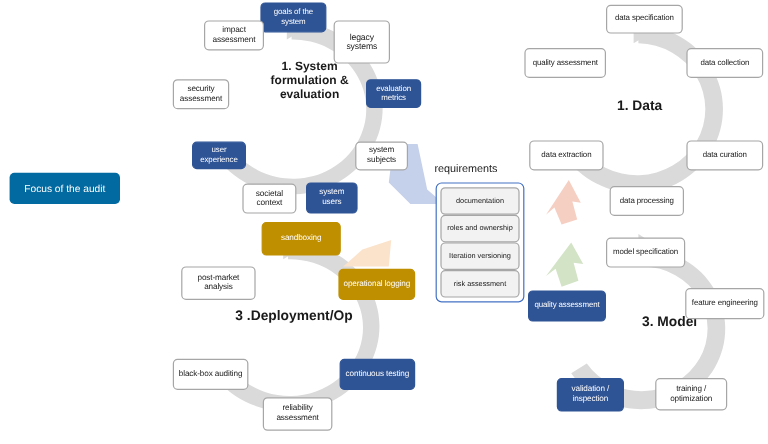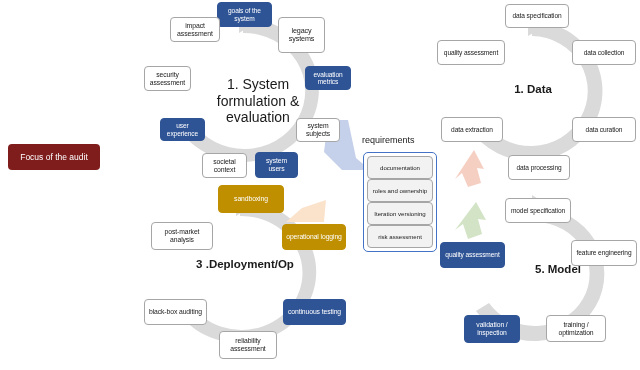--- a/index.html
+++ b/index.html
@@ -91,21 +91,21 @@
   }
 
   
   .trans-arrow{position:absolute;z-index:3;}
 </style>
 </head>
 <body>
 
 <div id="stage">
 
-  <div class="legend-item" style="left:8px;top:144px;width:92px;height:26px;background:#7f1d1d;font-size:8.5px;">
+  <div class="legend-item" style="left:8px;top:144px;width:92px;height:26px;background:#0369a1;font-size:8.5px;">
     <span>Focus of the audit</span>
   </div>
 
   <svg class="ring" style="left:143px;top:2px;width:200px;height:185px;" viewBox="0 0 200 185">
     <g fill="#dadada">
       <path d="M100 16 A 76 72 0 1 1 36 127 L 49 119 A 61 58 0 1 0 100 31 Z"></path>
       <polygon points="96,4 96,31 118,18"></polygon>
     </g>
   </svg>
 
@@ -139,21 +139,21 @@
   </svg>
 
   <svg class="trans-arrow" style="left:448px;top:200px;width:46px;height:44px;" viewBox="0 0 46 44">
     <polygon points="28,2 38,20 30,19 34,34 20,39 15,24 7,30" fill="#d3e3c6"></polygon>
   </svg>
 
   <svg class="trans-arrow" style="left:280px;top:198px;width:50px;height:30px;" viewBox="0 0 50 30">
     <polygon points="46,2 44,24 6,24 22,10" fill="#fbe3cb"></polygon>
   </svg>
 
-  <div class="cycle-title" style="left:203px;top:76px;width:110px;font-size:14px;font-weight:normal;">1. System
+  <div class="cycle-title" style="left:203px;top:50px;width:110px;font-size:10px;font-weight:bold;">1. System
 formulation &amp;
 evaluation</div>
 
   <div class="node blue" style="left:217px;top:2px;width:55px;height:25px;font-size:6.6px;">
     <span>goals of the system</span>
   </div>
   <div class="node white" style="left:278px;top:17px;width:47px;height:36px;font-size:7.2px;">
     <span>legacy systems</span>
   </div>
   <div class="node blue" style="left:305px;top:66px;width:46px;height:24px;font-size:6.6px;">
@@ -192,21 +192,21 @@
   <div class="node white" style="left:508px;top:155px;width:62px;height:25px;font-size:6.6px;">
     <span>data processing</span>
   </div>
   <div class="node white" style="left:441px;top:117px;width:62px;height:25px;font-size:6.6px;">
     <span>data extraction</span>
   </div>
   <div class="node white" style="left:437px;top:40px;width:68px;height:25px;font-size:6.6px;">
     <span>quality assessment</span>
   </div>
 
-  <div class="cycle-title" style="left:521px;top:263px;width:74px;font-size:11.5px;font-weight:bold;">5. Model</div>
+  <div class="cycle-title" style="left:521px;top:263px;width:74px;font-size:11.5px;font-weight:bold;">3. Model</div>
 
   <div class="node white" style="left:505px;top:198px;width:66px;height:25px;font-size:6.6px;">
     <span>model specification</span>
   </div>
   <div class="node white" style="left:571px;top:240px;width:66px;height:26px;font-size:6.6px;">
     <span>feature engineering</span>
   </div>
   <div class="node white" style="left:546px;top:315px;width:60px;height:27px;font-size:6.8px;">
     <span>training / optimization</span>
   </div>

